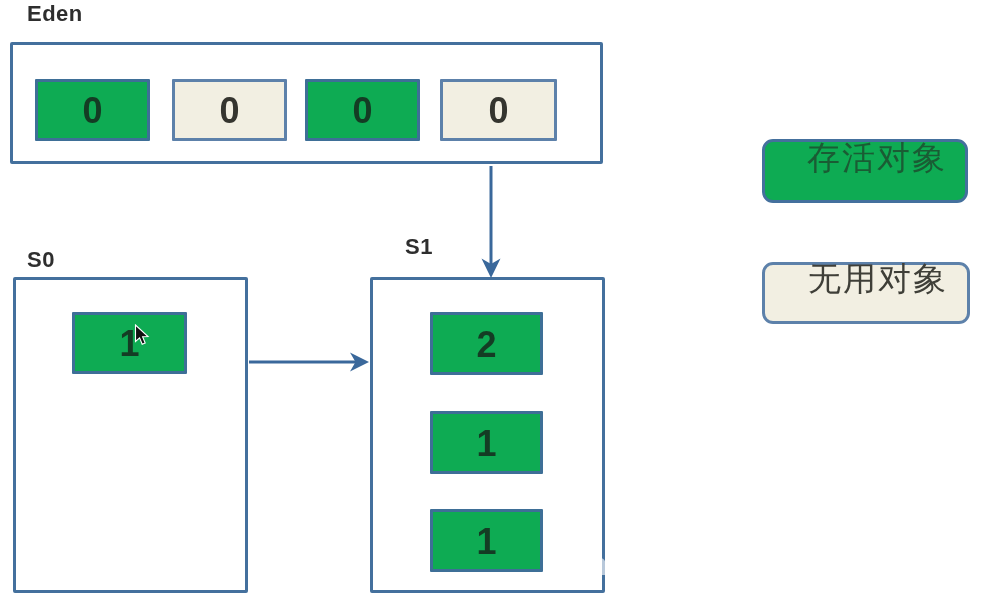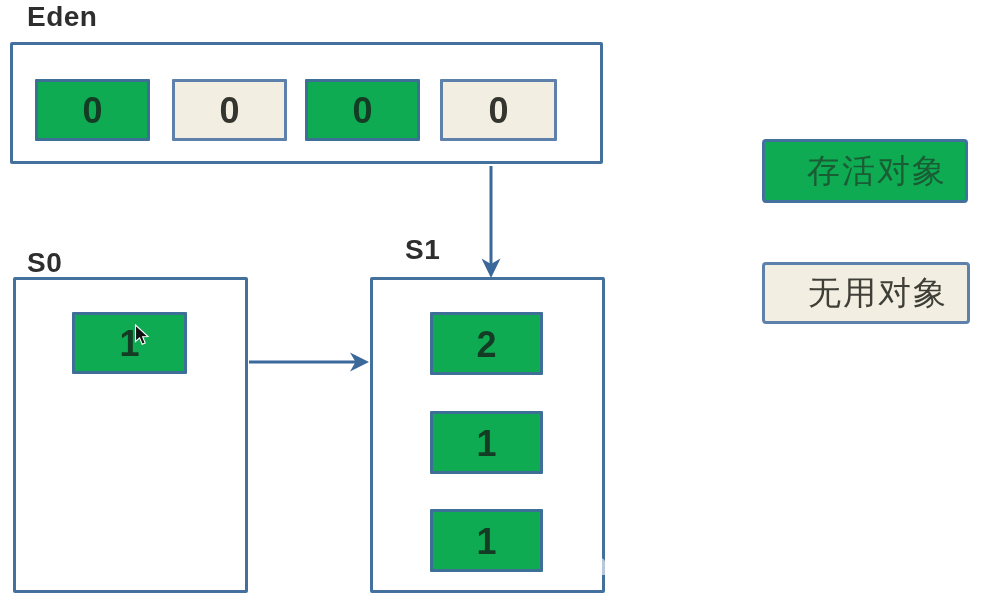--- a/index.html
+++ b/index.html
@@ -10,21 +10,21 @@
   }
   .canvas {
     position: relative;
     width: 991px;
     height: 603px;
     background: #ffffff;
     overflow: hidden;
   }
   .region-label {
     position: absolute;
-    font-size: 28px;
+    font-size: 22px;
     font-weight: 600;
     color: var(--label_text, #2e2e2e);
     letter-spacing: 0.5px;
   }
   .box {
     position: absolute;
     border: 3px solid var(--outline, #44709d);
     border-radius: 2px;
     background: #ffffff;
     box-sizing: border-box;
@@ -56,41 +56,41 @@
   .arrow-layer {
     position: absolute;
     left: 0; top: 0;
     width: 991px; height: 603px;
     pointer-events: none;
   }
   .legend-box {
     position: absolute;
     box-sizing: border-box;
     display: flex;
-    align-items: center;
+    align-items: flex-start;
     justify-content: center;
-    border-radius: 4px;
+    border-radius: 11px;
     padding-left: 24px;
   }
   .legend-box.live {
     background: var(--live_fill, #0eab53);
     border: 3px solid var(--outline, #44709d);
   }
   .legend-box.dead {
     background: var(--dead_fill, #f2efe2);
     border: 3px solid var(--dead_border, #5d81aa);
   }
   .legend-text {
     font-family: "Liberation Serif", serif;
     font-size: 33px;
     letter-spacing: 2px;
     line-height: 1;
   }
   .legend-box.live .legend-text { color: var(--legend_live_text, #1a5c34); }
-  .legend-box.dead .legend-text { color: var(--legend_dead_text, #3f3f38); }
+  .legend-box.dead .legend-text { color: var(--legend_dead_text, #3f3f38); font-family: Liberation Mono, monospace; }
   .cursor-pointer {
     position: absolute;
     left: 134px;
     top: 324px;
     width: 16px;
     height: 23px;
   }
   .watermark {
     position: absolute;
     left: 588px;

